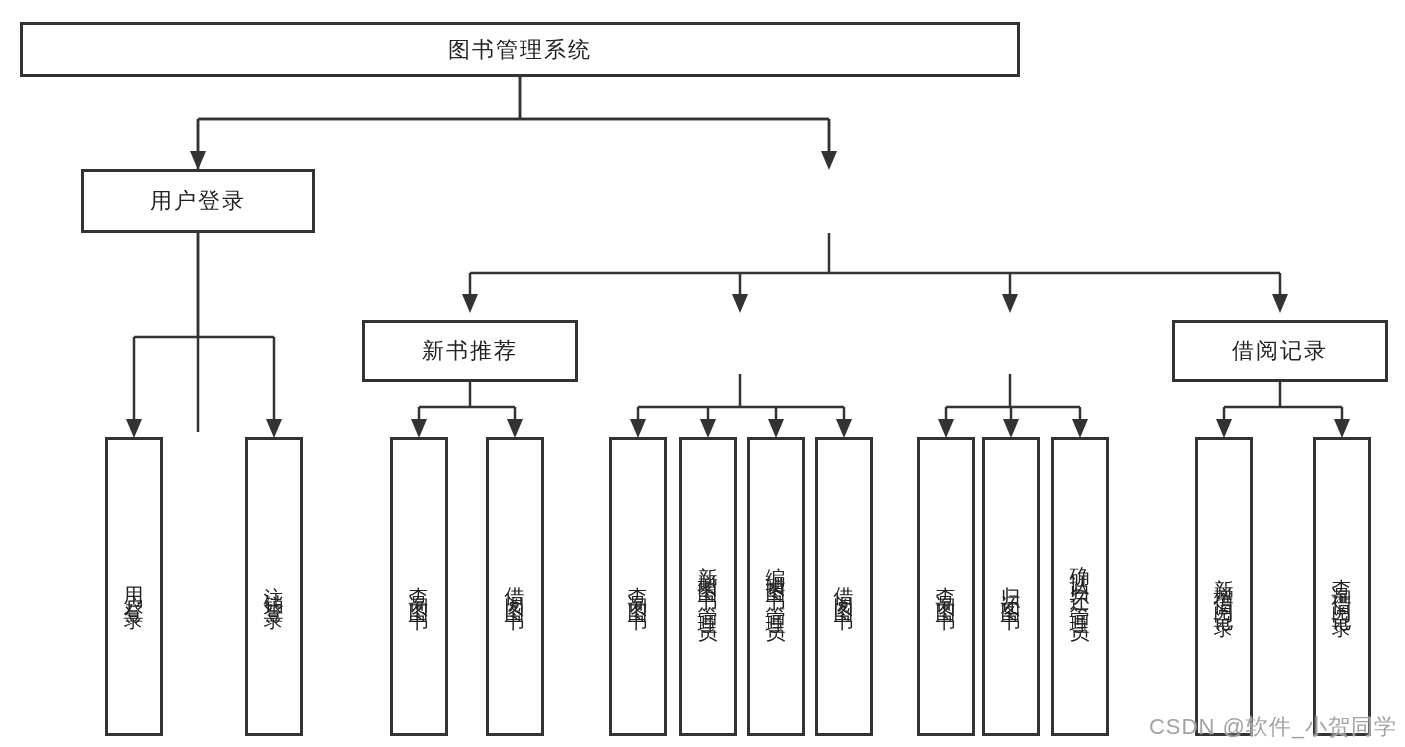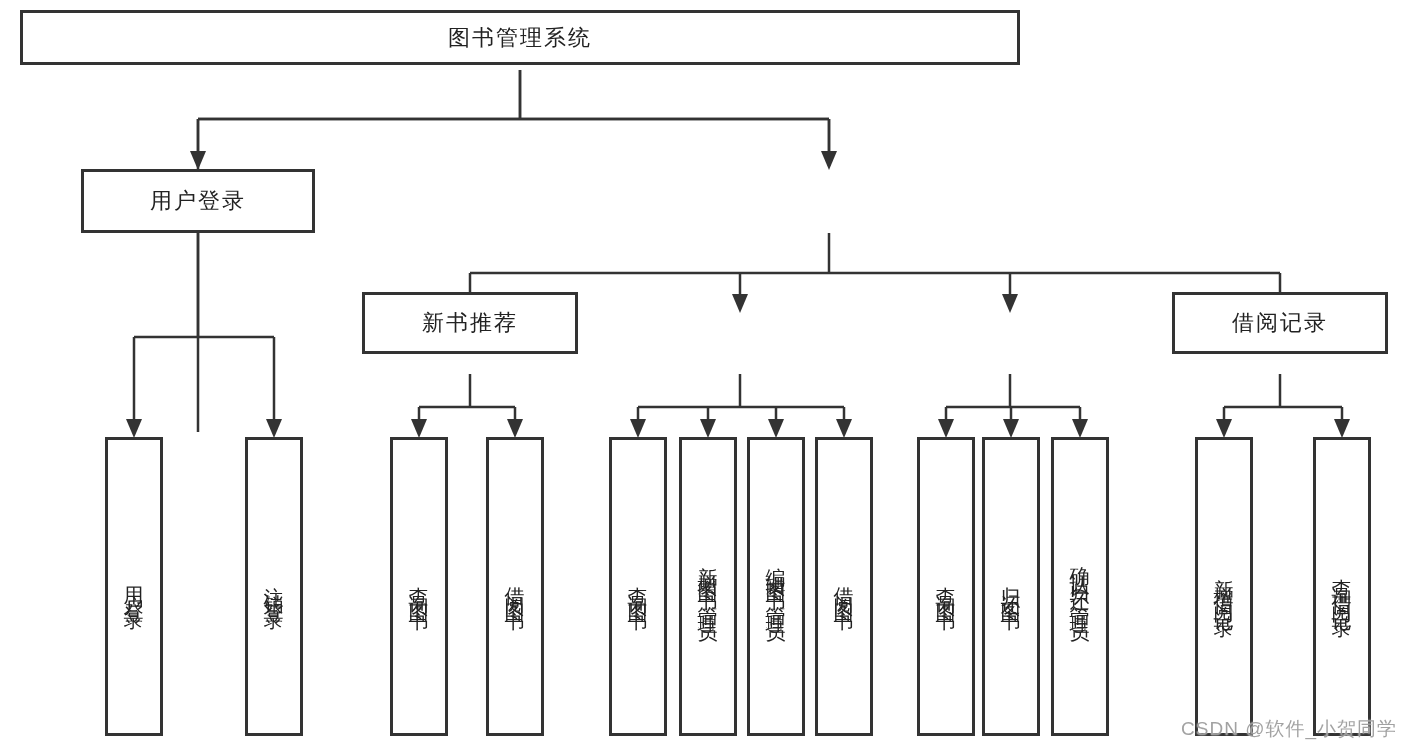--- a/index.html
+++ b/index.html
@@ -29,46 +29,46 @@
     border: 3px solid #333333;
     background: #ffffff;
     color: #222222;
     display: flex;
     align-items: center;
     justify-content: center;
     z-index: 2;
     letter-spacing: 2px;
   }
   .box.root {
-    left: 20px; top: 10px; width: 1000px; height: 55px;
+    left: 20px; top: 22px; width: 1000px; height: 55px;
     font-size: 22px;
   }
   .box.l2 {
     top: 169px; width: 234px; height: 64px;
     font-size: 22px;
   }
   .box.l3 {
-    top: 292px; width: 216px; height: 62px;
+    top: 320px; width: 216px; height: 62px;
     font-size: 22px;
   }
   .box.leaf {
     top: 437px; width: 58px; height: 299px;
     font-size: 20px;
     writing-mode: vertical-rl;
     text-orientation: mixed;
     letter-spacing: 8px;
     line-height: 1;
     padding: 4px 0;
   }
   #watermark {
     position: absolute;
     right: 8px;
     bottom: 5px;
     z-index: 3;
-    font-size: 19px;
+    font-size: 22px;
     color: rgba(154, 154, 154, 0.92);
     text-shadow: 0 0 2px #ffffff;
     letter-spacing: 1px;
   }
 </style>
 </head>
 <body>
 
 <div id="stage">
 

